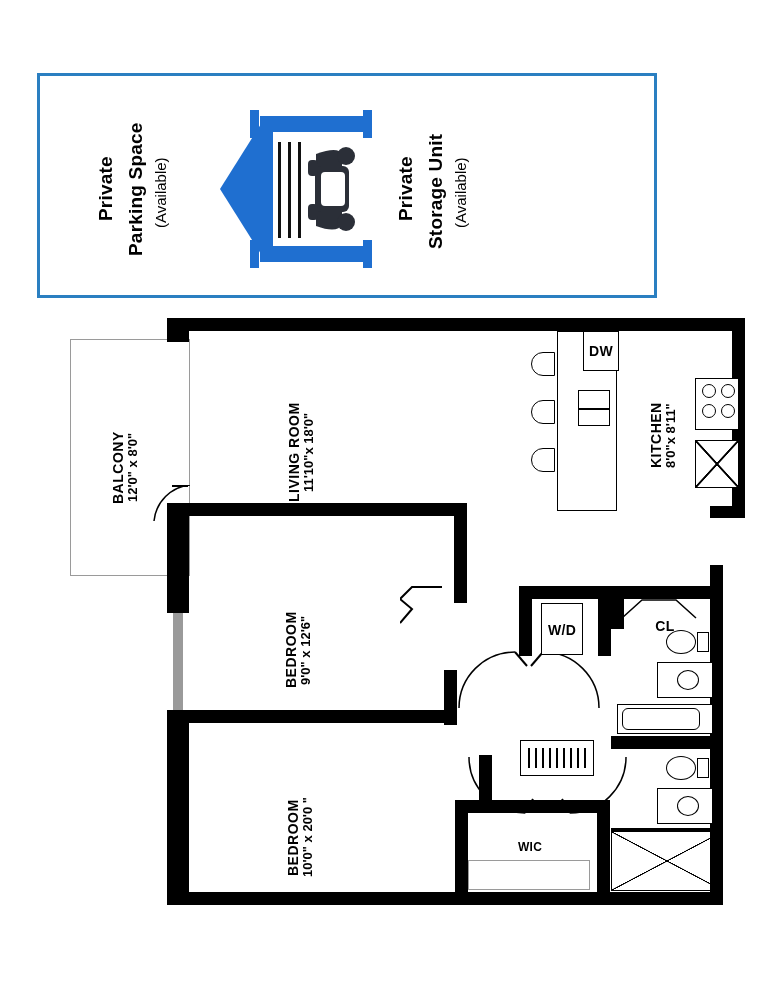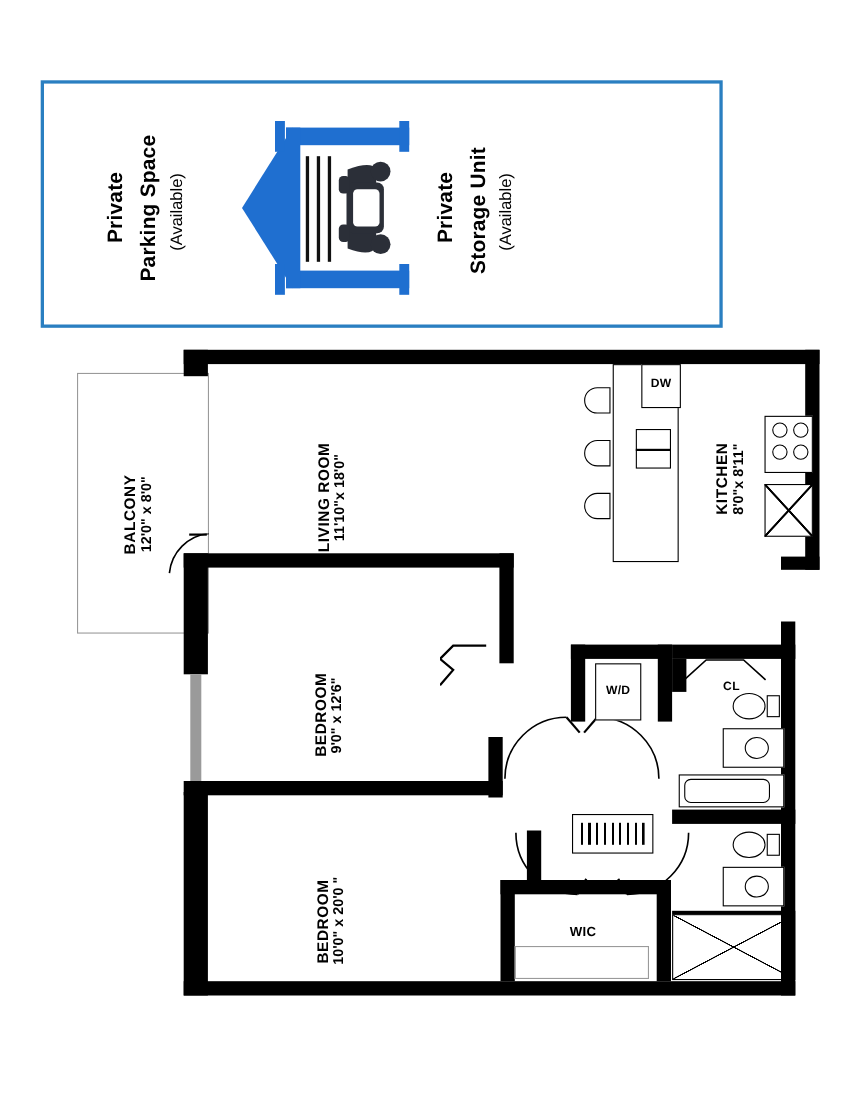--- a/index.html
+++ b/index.html
@@ -65,21 +65,21 @@
     transform: rotate(180deg);
     text-align: center;
     color: #000000;
     line-height: 1.15;
     white-space: nowrap;
   }
   .roomlabel .rl-name { font-size: 14px; font-weight: bold; letter-spacing: .5px; display: block; }
   .roomlabel .rl-dim { font-size: 13px; font-weight: bold; display: block; }
   .hlabel {
     position: absolute;
-    font-size: 11px;
+    font-size: 14px;
     font-weight: bold;
     color: #000000;
     text-align: center;
     letter-spacing: .3px;
   }
   .fixture { position: absolute; }
   .box-outline { position: absolute; border: 1.5px solid #000; background: #fff; }
   .grey-outline { position: absolute; border: 1px solid #9a9a9a; background: #fff; }
 </style>
 </head>

